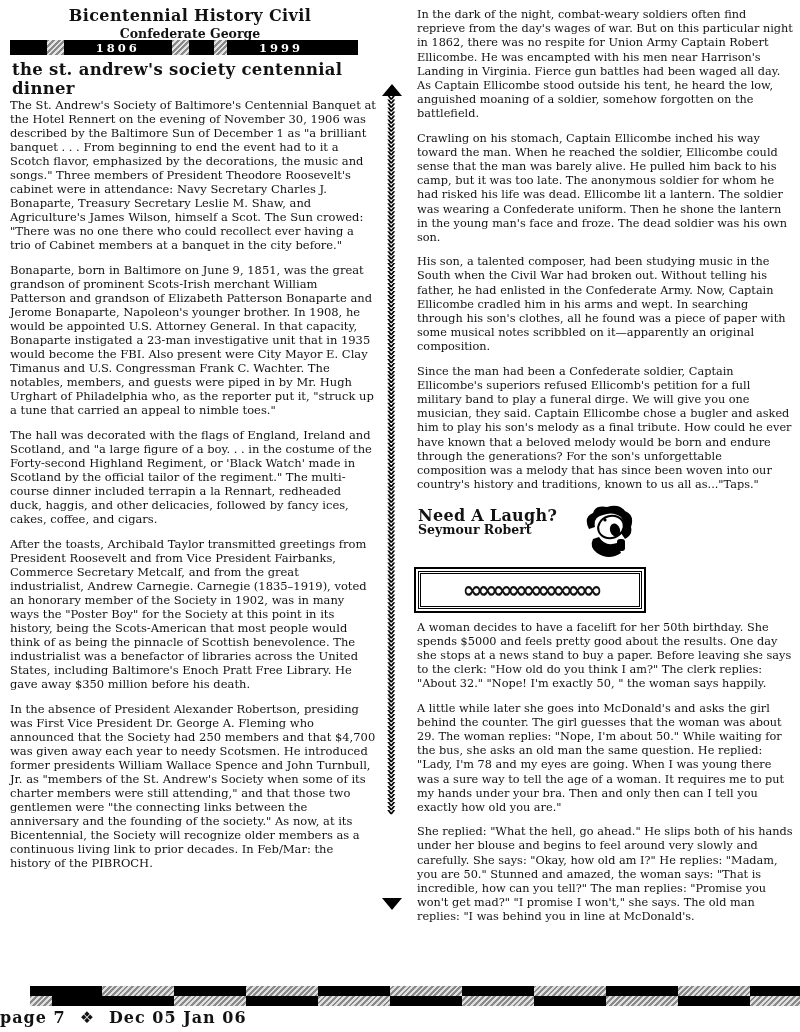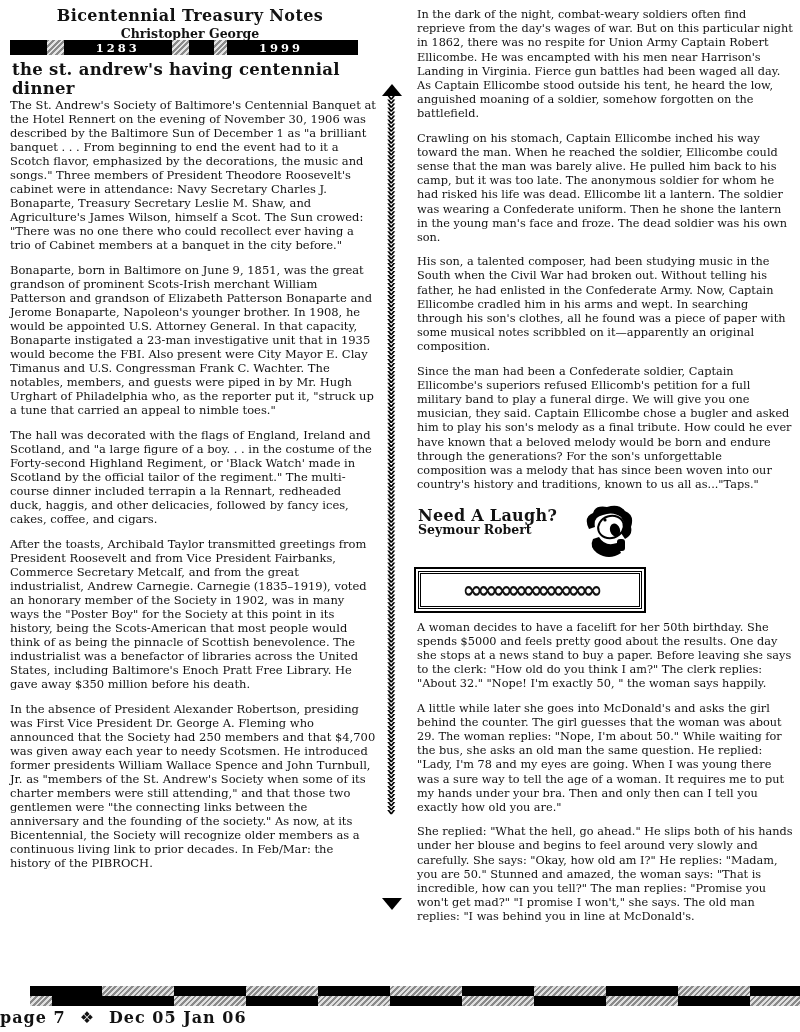--- a/index.html
+++ b/index.html
@@ -59,38 +59,38 @@
   .footer-line{position:absolute;left:0;top:1008px;width:800px;text-align:left;
                font-size:16px;font-weight:bold;letter-spacing:1px;}
   .footer-line .sep{padding:0 14px;font-family:"DejaVu Sans",sans-serif;}
 </style>
 </head>
 <body>
 
 <div class="page">
 
   <div class="masthead">
-    <div class="masthead-title">Bicentennial Treasury Notes</div>
-    <div class="masthead-author">Christopher George</div>
+    <div class="masthead-title">Bicentennial History Civil</div>
+    <div class="masthead-author">Confederate George</div>
   </div>
 
   <div class="year-banner">
     <div class="seg seg-hatch" style="flex:1"></div>
     <div class="seg seg-black" style="width:38px"></div>
     <div class="seg seg-hatch" style="width:18px"></div>
-    <div class="seg seg-year" style="width:112px">1283</div>
+    <div class="seg seg-year" style="width:112px">1806</div>
     <div class="seg seg-hatch" style="width:18px"></div>
     <div class="seg seg-black" style="width:26px"></div>
     <div class="seg seg-hatch" style="width:14px"></div>
     <div class="seg seg-year" style="width:112px">1999</div>
     <div class="seg seg-black" style="width:24px"></div>
     <div class="seg seg-hatch" style="flex:1"></div>
   </div>
 
-  <div class="article-title">the st. andrew's having centennial dinner</div>
+  <div class="article-title">the st. andrew's society centennial dinner</div>
 
   <div class="col col-left">
     <p>The St. Andrew's Society of Baltimore's Centennial Banquet at the Hotel Rennert on the evening of November 30, 1906 was described by the Baltimore Sun of December 1 as "a brilliant banquet . . . From beginning to end the event had to it a Scotch flavor, emphasized by the decorations, the music and songs."  Three members of President Theodore Roosevelt's cabinet were in attendance:  Navy Secretary Charles J. Bonaparte, Treasury Secretary Leslie M. Shaw, and Agriculture's James Wilson, himself a Scot. The Sun crowed: "There was no one there who could recollect ever having a trio of Cabinet members at a banquet in the city before."</p>
     <p>Bonaparte, born in Baltimore on June 9, 1851, was the great grandson of prominent Scots-Irish merchant William Patterson and grandson of Elizabeth Patterson Bonaparte and Jerome Bonaparte, Napoleon's younger brother.  In 1908, he would be appointed U.S. Attorney General.  In that capacity, Bonaparte instigated a 23-man investigative unit that in 1935 would become the FBI.  Also present were City Mayor E. Clay Timanus and U.S. Congressman Frank C. Wachter.  The notables, members, and guests were piped in by Mr. Hugh Urghart of Philadelphia who, as the reporter put it, "struck up a tune that carried an appeal to nimble toes."</p>
     <p>The hall was decorated with the flags of England, Ireland and Scotland, and "a large figure of a boy. . . in the costume of the Forty-second Highland Regiment, or 'Black Watch' made in Scotland by the official tailor of the regiment."  The multi-course dinner included terrapin a la Rennart, redheaded duck, haggis, and other delicacies, followed by fancy ices, cakes, coffee, and cigars.</p>
     <p>After the toasts, Archibald Taylor transmitted greetings from President Roosevelt and from Vice President Fairbanks, Commerce Secretary Metcalf, and from the great industrialist, Andrew Carnegie.  Carnegie (1835–1919), voted an honorary member of the Society in 1902, was in many ways the "Poster Boy" for the Society at this point in its history, being the Scots-American that most people would think of as being the pinnacle of Scottish benevolence.  The industrialist was a benefactor of libraries across the United States, including Baltimore's Enoch Pratt Free Library.  He gave away $350 million before his death.</p>
     <p>In the absence of President Alexander Robertson, presiding was First Vice President Dr. George A. Fleming who announced that the Society had 250 members and that $4,700 was given away each year to needy Scotsmen.  He introduced former presidents William Wallace Spence and John Turnbull, Jr. as "members of the St. Andrew's Society when some of its charter members were still attending," and that those two gentlemen were "the connecting links between the anniversary and the founding of the society."  As now, at its Bicentennial, the Society will recognize older members as a continuous living link to prior decades.  In Feb/Mar: the history of the PIBROCH.</p>
   </div>
 
   <div class="divider-cap cap-top"></div>

